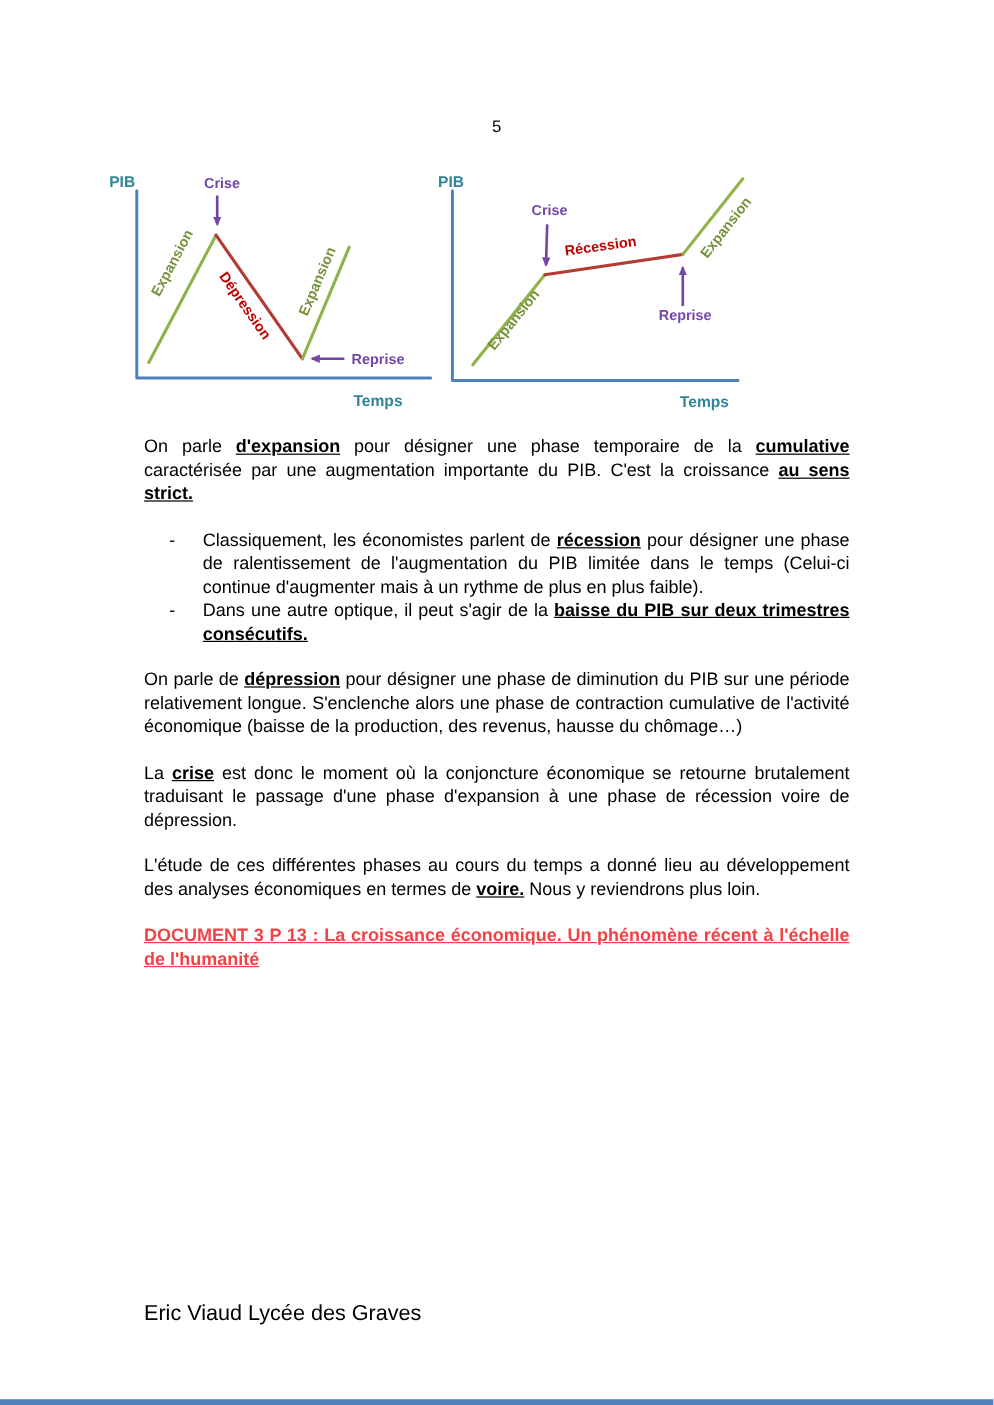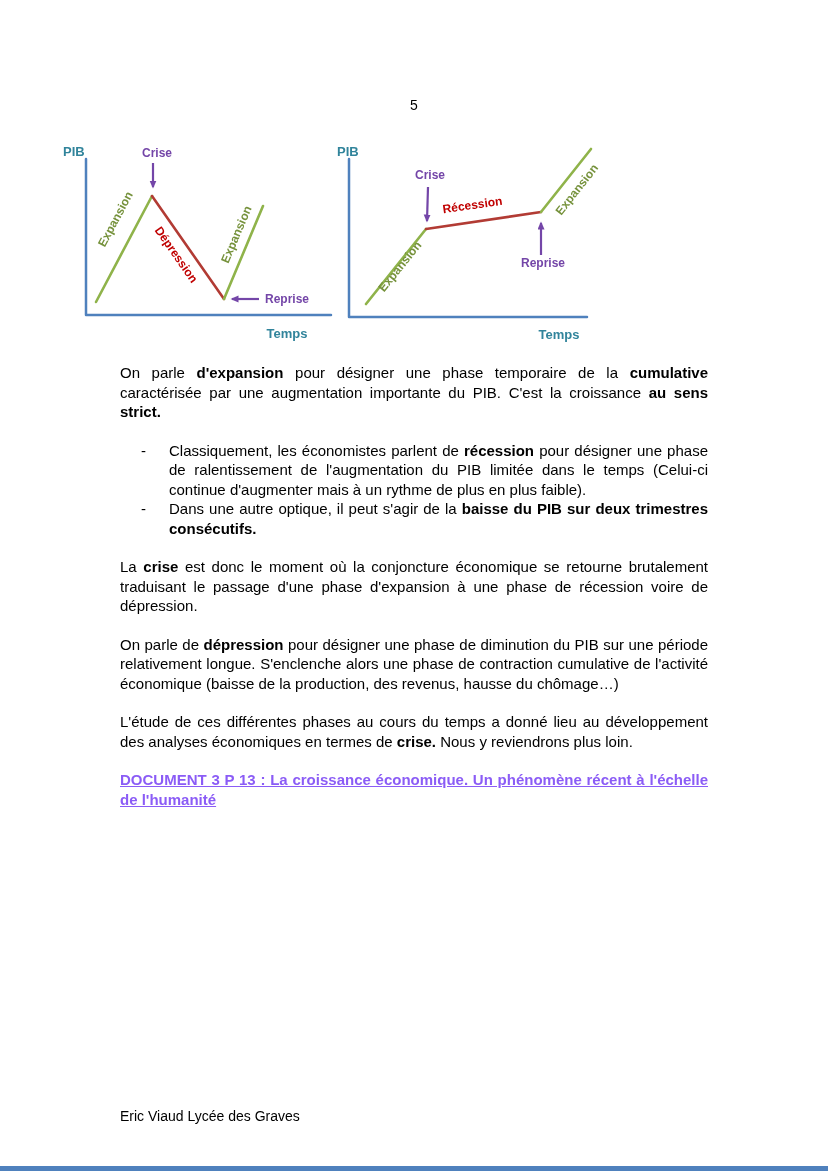--- a/index.html
+++ b/index.html
@@ -11,21 +11,21 @@
     font-family: "Liberation Sans", "DejaVu Sans", sans-serif;
     color: #000000;
   }
   .page-number {
     padding-top: 97px;
     text-align: center;
     font-size: 14px;
   }
   .diagrams {
     display: flex;
-    padding-left: 59px;
+    padding-left: 87px;
     margin-top: 24px;
   }
   .diag { display: block; flex: none; }
 
   
   .axis      { fill: none; stroke: #4f81bd; stroke-width: 2.5; stroke-linecap: round; stroke-linejoin: round; }
   .line-green{ fill: none; stroke: #8fb34a; stroke-width: 2.6; stroke-linecap: round; }
   .line-red  { fill: none; stroke: #b23b34; stroke-width: 2.6; stroke-linecap: round; }
   .arrow     { stroke: #7446a8; stroke-width: 2.2; fill: none; }
   .lbl       { font-family: "Liberation Sans", sans-serif; font-size: 12px; font-weight: bold; }
@@ -34,39 +34,38 @@
   .red       { fill: #c00000; }
   .axis-label{ font-family: "Liberation Sans", sans-serif; font-size: 13px; font-weight: bold; fill: #31849b; }
 
   .content {
     margin: 16px 120px 0 120px;
     font-size: 15px;
     line-height: 19.5px;
   }
   .content p { margin: 0 0 19px 0; text-align: justify; }
   .content p.no-gap { margin-bottom: 0; }
-  .content b { font-weight: bold; }
+  .content b { font-weight: bold; text-decoration: underline; }
 
   .bullet-list { margin: 0 0 19px 0; }
   .bullet-item { display: flex; }
   .bullet-dash { flex: none; width: 28px; padding-left: 21px; }
   .bullet-text { flex: 1 1 auto; text-align: justify; }
 
   .doc-heading {
-    color: #8b5cf6;
+    color: #ef4444;
     font-weight: bold;
     text-decoration: underline;
   }
 
   .footer {
     position: absolute;
     left: 120px;
     top: 1084px;
-    font-size: 14px;
-    margin-top: 24px;
+    font-size: 18px;
   }
   .bottom-edge {
     position: absolute;
     left: 0; bottom: 0;
     width: 828px; height: 5px;
     background: #4f81bd;
   }
 </style>
 </head>
 <body>
@@ -130,25 +129,25 @@
       <div class="bullet-item">
         <span class="bullet-dash">-</span>
         <span class="bullet-text">Classiquement, les économistes parlent de <b>récession</b> pour désigner une phase de ralentissement de l'augmentation du PIB limitée dans le temps (Celui-ci continue d'augmenter mais à un rythme de plus en plus faible).</span>
       </div>
       <div class="bullet-item">
         <span class="bullet-dash">-</span>
         <span class="bullet-text">Dans une autre optique, il peut s'agir de la <b>baisse du PIB sur deux trimestres consécutifs.</b></span>
       </div>
     </div>
 
+    <p>On parle de <b>dépression</b> pour désigner une phase de diminution du PIB sur une période relativement longue. S'enclenche alors une phase de contraction cumulative de l'activité économique (baisse de la production, des revenus, hausse du chômage…)</p>
+
     <p>La <b>crise</b> est donc le moment où la conjoncture économique se retourne brutalement traduisant le passage d'une phase d'expansion à une phase de récession voire de dépression.</p>
 
-    <p>On parle de <b>dépression</b> pour désigner une phase de diminution du PIB sur une période relativement longue. S'enclenche alors une phase de contraction cumulative de l'activité économique (baisse de la production, des revenus, hausse du chômage…)</p>
-
-    <p>L'étude de ces différentes phases au cours du temps a donné lieu au développement des analyses économiques en termes de <b>crise.</b> Nous y reviendrons plus loin.</p>
+    <p>L'étude de ces différentes phases au cours du temps a donné lieu au développement des analyses économiques en termes de <b>voire.</b> Nous y reviendrons plus loin.</p>
 
     <p class="doc-heading">DOCUMENT 3 P 13 : La croissance économique. Un phénomène récent à l'échelle de l'humanité</p>
 
   </div>
 
   <div class="footer">Eric Viaud Lycée des Graves</div>
 
   <div class="bottom-edge"></div>
 
 </div>

